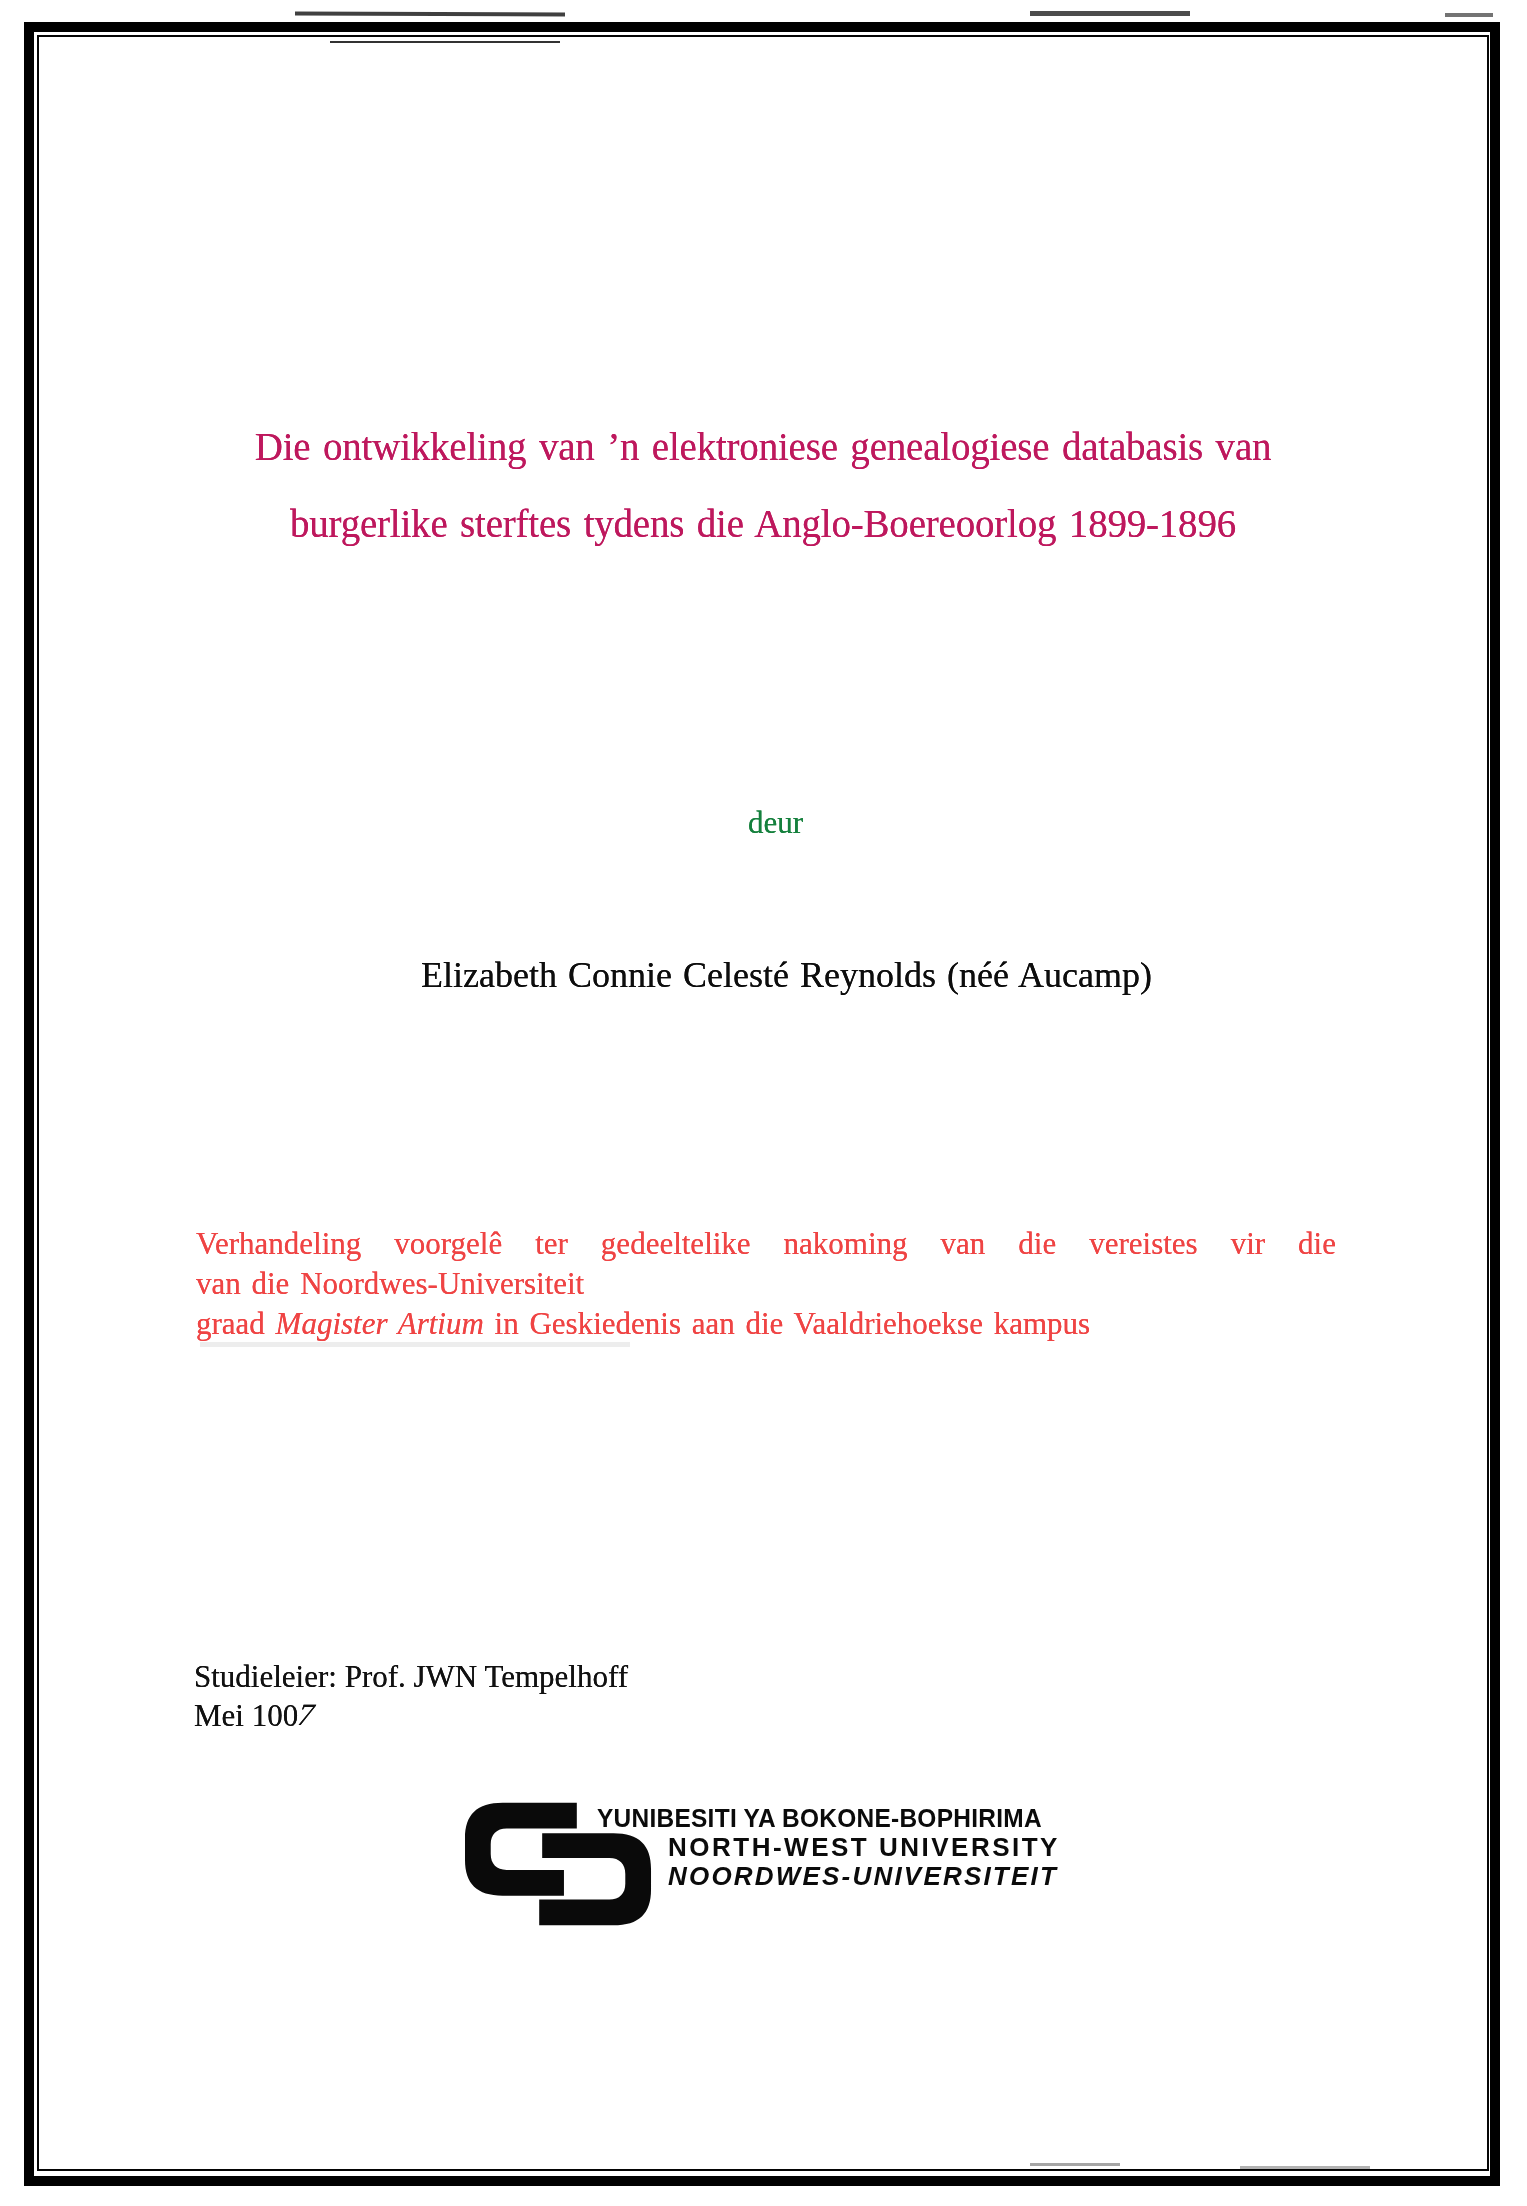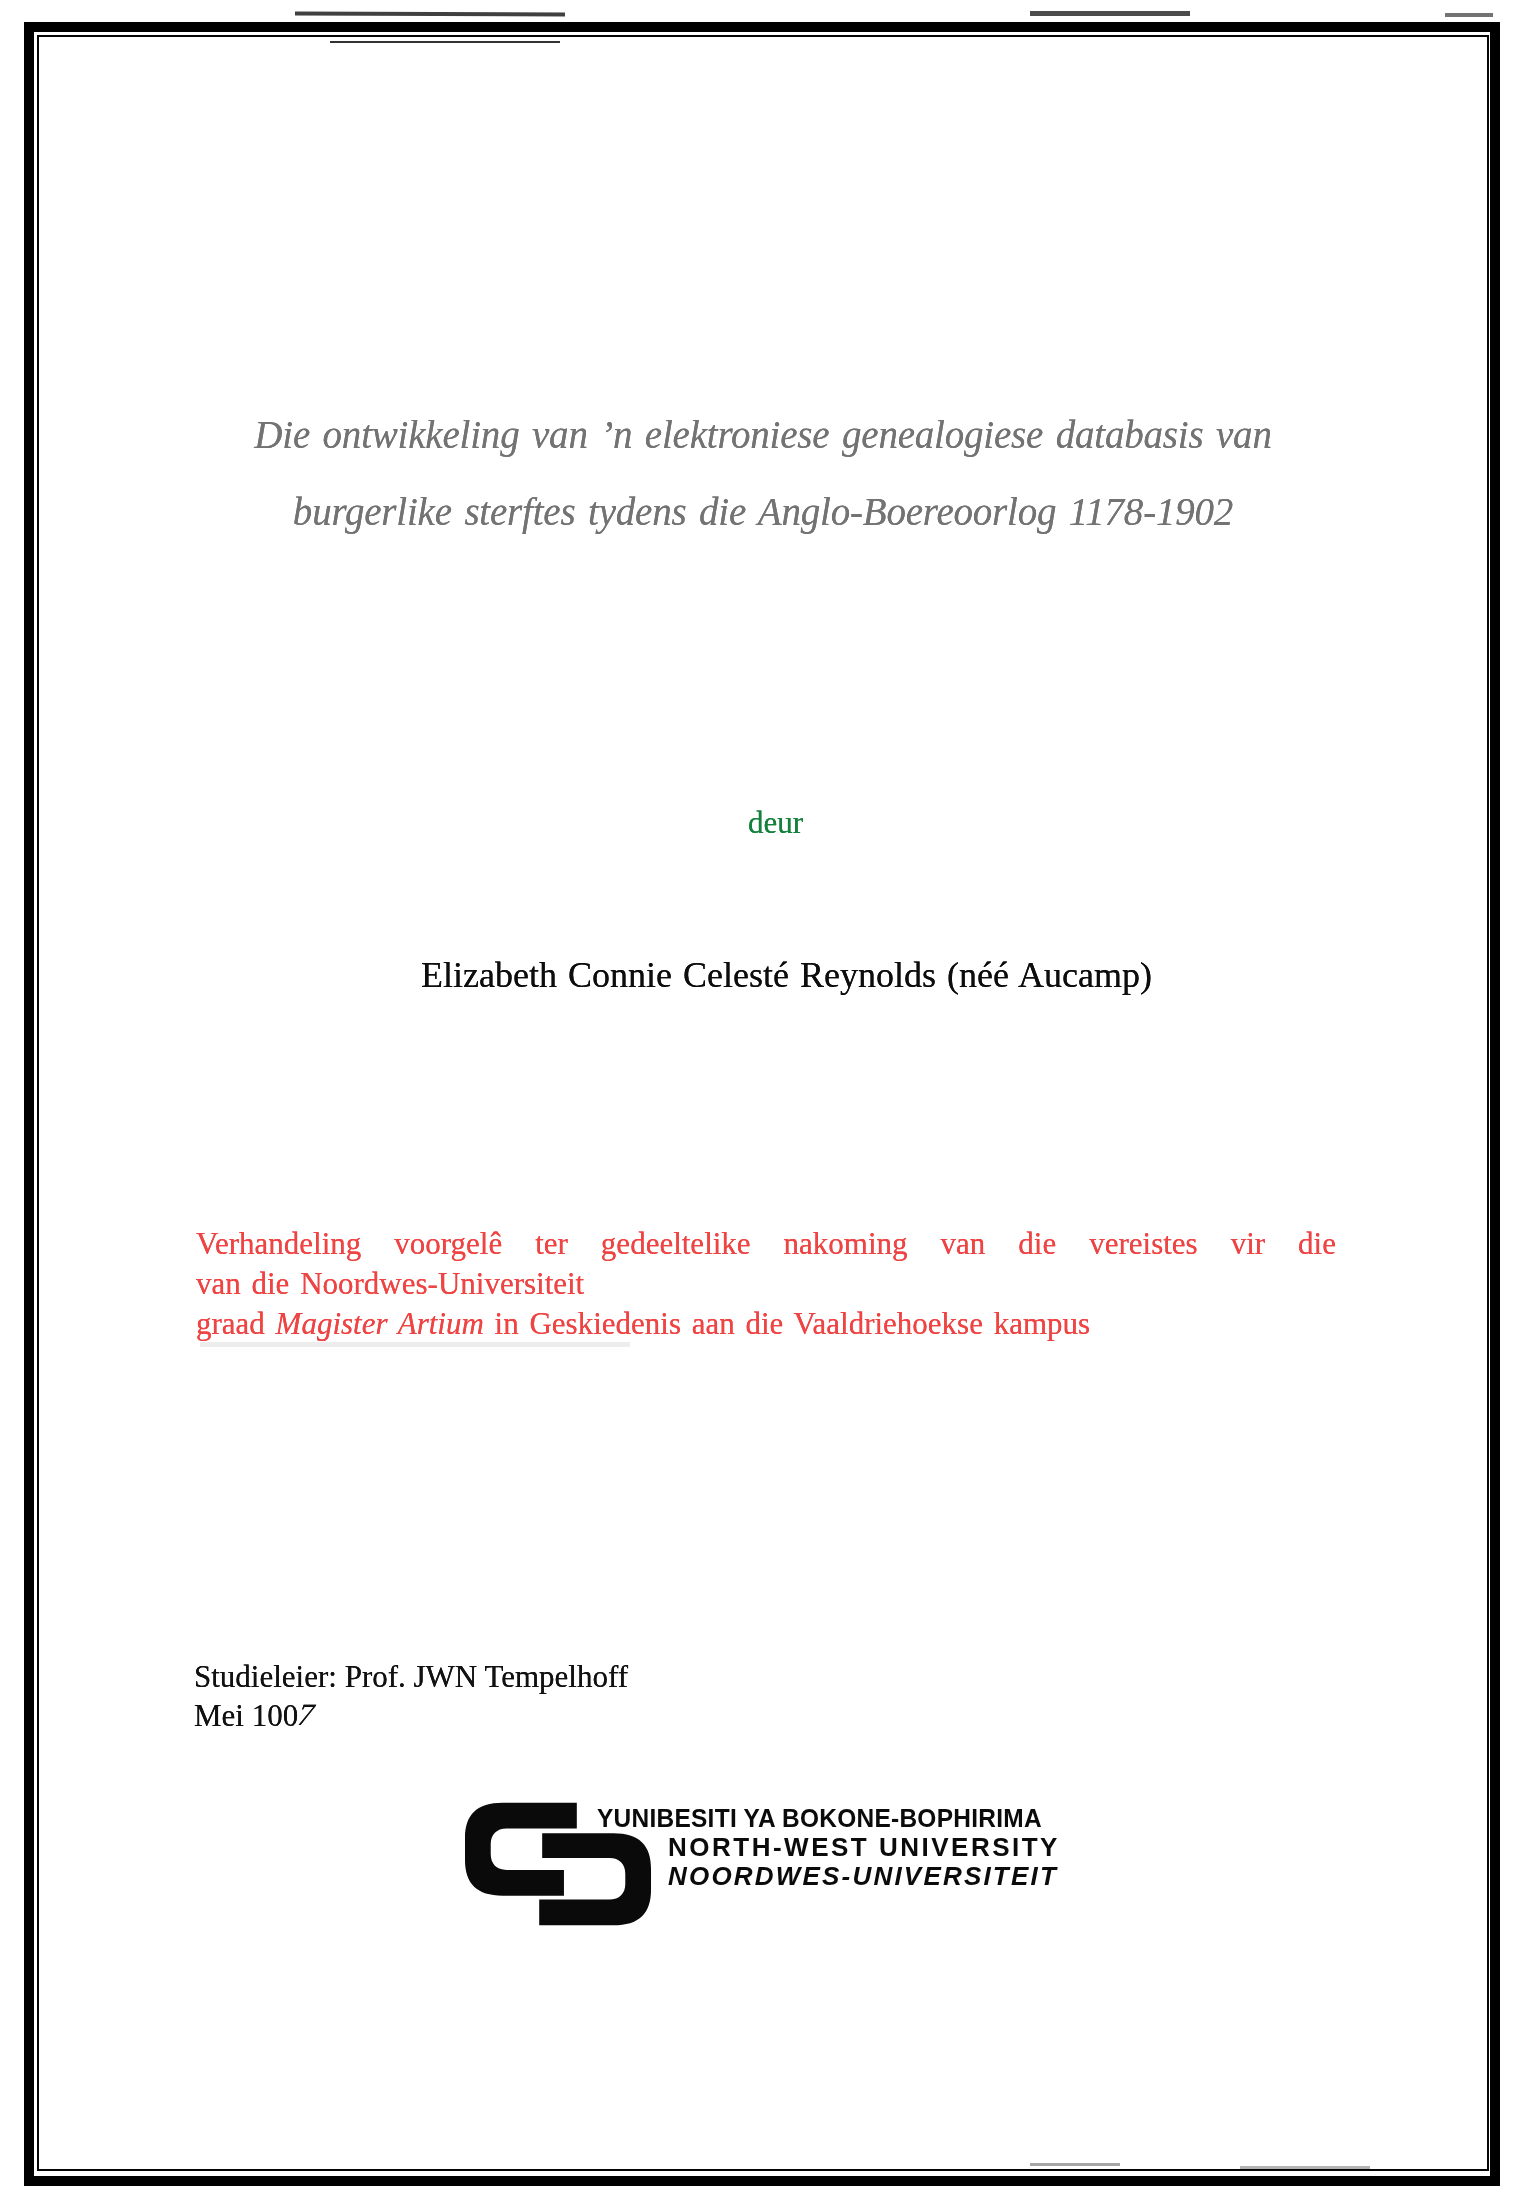--- a/index.html
+++ b/index.html
@@ -28,23 +28,23 @@
   .a2{left:1030px;top:11px;width:160px;height:5px;opacity:.7;}
   .a3{left:1445px;top:13px;width:48px;height:4px;opacity:.55;}
   .a4{left:330px;top:41px;width:230px;height:2px;opacity:.8;}
   .a5{left:1030px;top:2163px;width:90px;height:3px;opacity:.35;}
   .a6{left:1240px;top:2166px;width:130px;height:3px;opacity:.3;}
   .a7{left:200px;top:1342px;width:430px;height:5px;opacity:.07;}
 
   .ink{text-shadow:0 0 .5px currentColor;}
 
   .title{
-    position:absolute;left:183px;top:396px;width:1160px;
+    position:absolute;left:183px;top:408px;width:1160px;
     font-size:39px;line-height:77px;letter-spacing:-.2px;word-spacing:3px;
-    text-align:center;white-space:nowrap;color:#737373;font-style:italic;
+    text-align:center;white-space:nowrap;color:#be185d;
   }
   .byline{
     position:absolute;left:0;top:803px;width:100%;
     padding-left:24px;box-sizing:border-box;
     font-size:31px;line-height:40px;text-align:center;color:#15803d;
   }
   .author{
     position:absolute;left:12px;top:953px;width:100%;
     padding-left:22px;box-sizing:border-box;
     font-size:36px;line-height:44px;word-spacing:2px;
@@ -83,21 +83,21 @@
   <div class="artifact a1"></div>
   <div class="artifact a2"></div>
   <div class="artifact a3"></div>
   <div class="artifact a4"></div>
   <div class="artifact a5"></div>
   <div class="artifact a6"></div>
   <div class="artifact a7"></div>
 
   <div class="title ink">
     <div>Die ontwikkeling van ’n elektroniese genealogiese databasis van</div>
-    <div>burgerlike sterftes tydens die Anglo-Boereoorlog 1178-1902</div>
+    <div>burgerlike sterftes tydens die Anglo-Boereoorlog 1899-1896</div>
   </div>
 
   <div class="byline ink">deur</div>
 
   <div class="author ink">Elizabeth Connie Celesté Reynolds (néé Aucamp)</div>
 
   <div class="submission ink">
     <div class="just">Verhandeling voorgelê ter gedeeltelike nakoming van die vereistes vir die</div>
     <div>van die Noordwes-Universiteit</div>
     <div><span>graad </span><span class="it">Magister Artium</span><span> in Geskiedenis aan die Vaaldriehoekse kampus</span></div>

